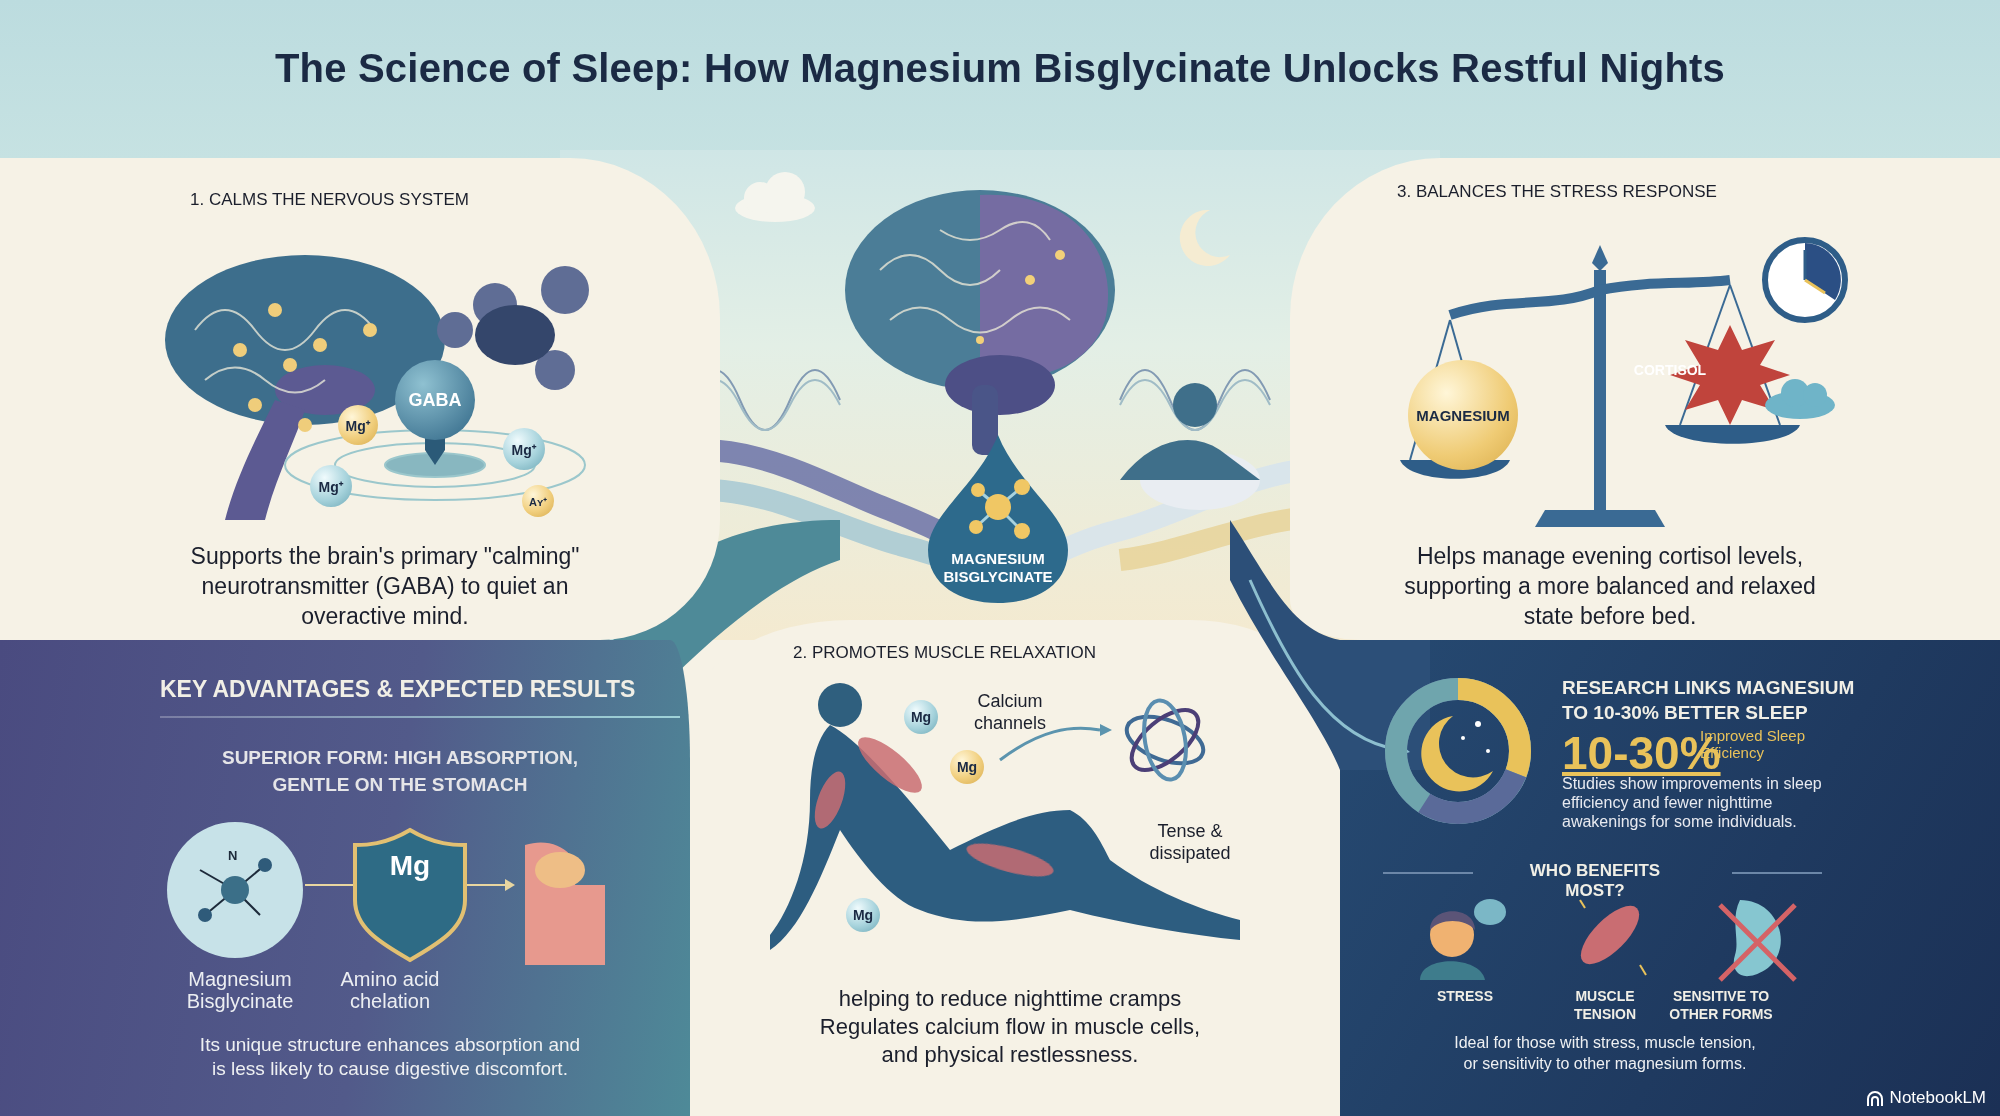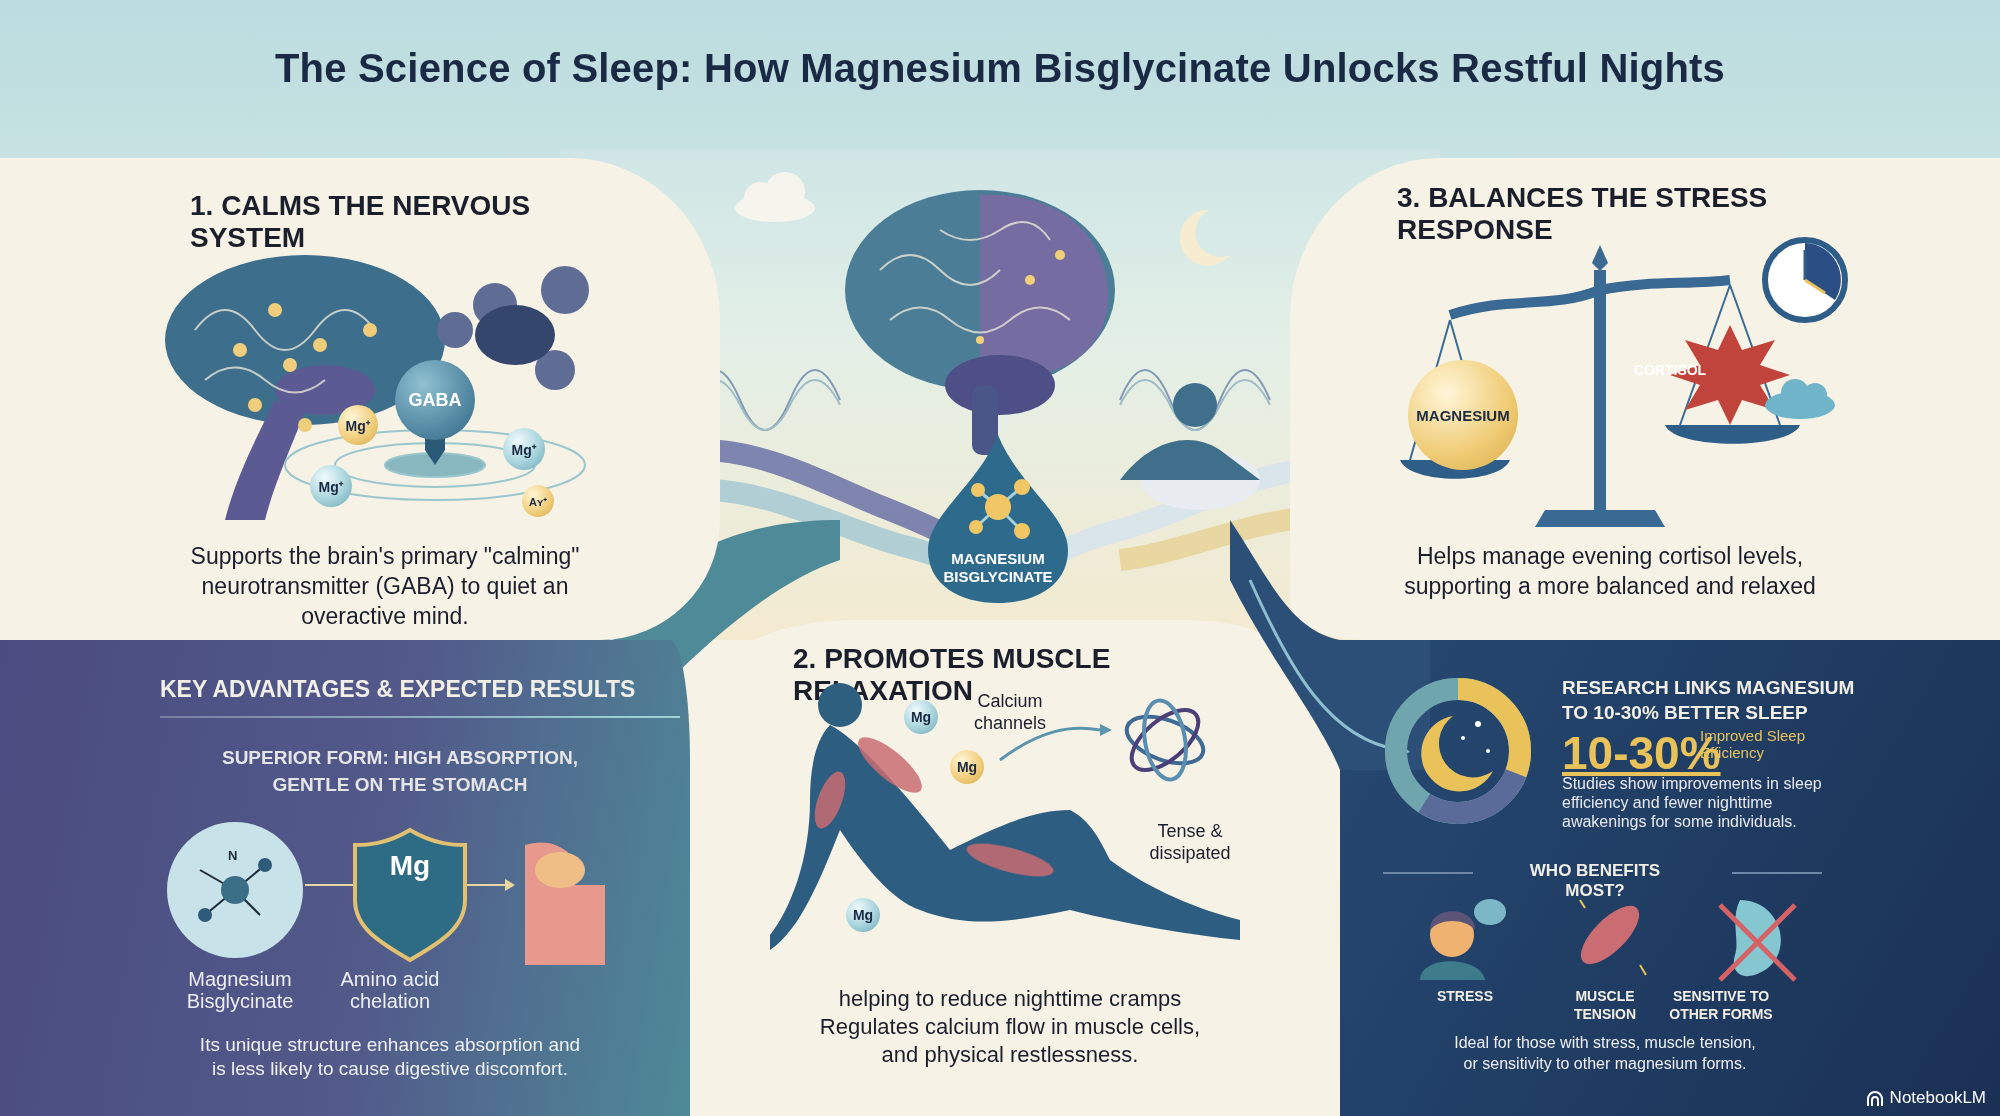--- a/index.html
+++ b/index.html
@@ -7,21 +7,21 @@
   .abs{position:absolute;}
   .header{left:0;top:0;width:2000px;height:160px;background:linear-gradient(180deg,#bcdcdf 0%,#c6e2e2 100%);padding-left:8px;}
   .title{position:absolute;left:0;width:2000px;top:46px;text-align:center;font-size:40px;font-weight:bold;color:#1b2a44;letter-spacing:0.2px;}
   .bg-center{left:560px;top:150px;width:880px;height:490px;background:linear-gradient(180deg,#cfe6e6 0%,#e3efe6 40%,#f4ead0 100%);}
   .panel-tl{left:0;top:158px;width:720px;height:482px;background:#f6f2e6;border-top-right-radius:150px 160px;border-bottom-right-radius:120px 120px;}
   .panel-tr{left:1290px;top:158px;width:710px;height:482px;background:#f6f2e6;border-top-left-radius:150px 160px;border-bottom-left-radius:70px 40px;}
   .panel-bl{left:0;top:640px;width:690px;height:476px;background:linear-gradient(100deg,#4a4b80 0%,#525a8a 55%,#4e8a98 100%);border-top-right-radius:20px 120px;}
   .panel-br{left:1340px;top:640px;width:660px;height:476px;background:linear-gradient(120deg,#264a72 0%,#1f3a60 60%,#1b3055 100%);}
   .panel-bc{left:690px;top:620px;width:650px;height:496px;background:#f6f2e6;border-top-left-radius:160px 100px;border-top-right-radius:150px 110px;}
   .stream-l{left:420px;top:520px;width:420px;height:220px;}
-  .h-dark{font-weight:bold;color:#1b1f2c;font-size:28px;}
+  .h-dark{font-weight:normal;color:#1b1f2c;font-size:17px;}
   .h-light{font-weight:bold;color:#f1efe6;}
   .body-dark{color:#1b1f2c;font-size:21px;line-height:29px;text-align:center;}
   .body-light{color:#eef0f2;text-align:center;}
   .center-text{text-align:center;}
   .ball{border-radius:50%;display:flex;align-items:center;justify-content:center;font-weight:bold;color:#1b2a44;}
   .ball-gold{background:radial-gradient(circle at 35% 30%,#fff6d8 0%,#f1cf7e 55%,#d6a94a 100%);}
   .ball-blue{background:radial-gradient(circle at 35% 30%,#f0fbfd 0%,#a7d3dc 55%,#6aa6b4 100%);}
   .notebook{right:14px;bottom:8px;color:#fff;font-size:17px;display:flex;align-items:center;gap:6px;}
 </style>
 </head>
@@ -187,20 +187,21 @@
       <path d="M425 45 L425 8 A37 37 0 0 1 455 65 Z" fill="#2b4f84"></path>
       <line x1="425" y1="45" x2="425" y2="15" stroke="#2e5d88" stroke-width="3"></line>
       <line x1="425" y1="45" x2="445" y2="58" stroke="#e9c25a" stroke-width="3"></line>
     </g>
 </svg>
 <div class="abs ball" style="left:1408px;top:360px;width:110px;height:110px;background:radial-gradient(circle at 35% 30%,#fff6d8,#efcb74 60%,#d9ab48);font-size:15px;">MAGNESIUM</div>
 <div class="abs" style="left:1630px;top:362px;width:80px;text-align:center;color:#fff;font-weight:bold;font-size:14px;">CORTISOL</div>
 <div class="abs body-dark" style="left:1370px;top:541px;width:480px;font-size:23px;line-height:30px;">
   <div>Helps manage evening cortisol levels,</div>
   <div>supporting a more balanced and relaxed</div>
+  <div>state before bed.</div>
 </div>
 
 <div class="abs h-light" style="left:160px;top:676px;width:480px;font-size:23px;">KEY ADVANTAGES &amp; EXPECTED RESULTS</div>
 <div class="abs" style="left:160px;top:716px;width:520px;height:2px;background:linear-gradient(90deg,rgba(255,255,255,0.25),#9fd2d8);"></div>
 <div class="abs center-text" style="left:200px;top:744px;width:400px;color:#e5e5e8;font-weight:bold;font-size:19px;line-height:27px;">
   <div>SUPERIOR FORM: HIGH ABSORPTION,</div>
   <div>GENTLE ON THE STOMACH</div>
 </div>
 <svg class="abs" style="left:165px;top:815px;" width="440" height="160">
   <g>

